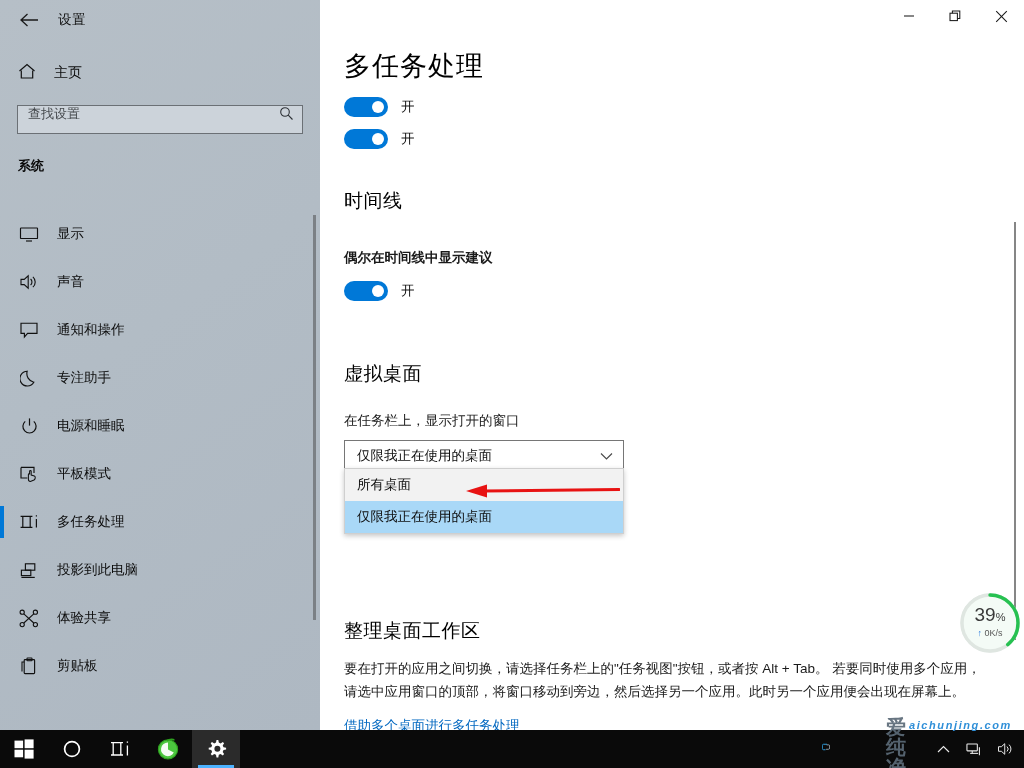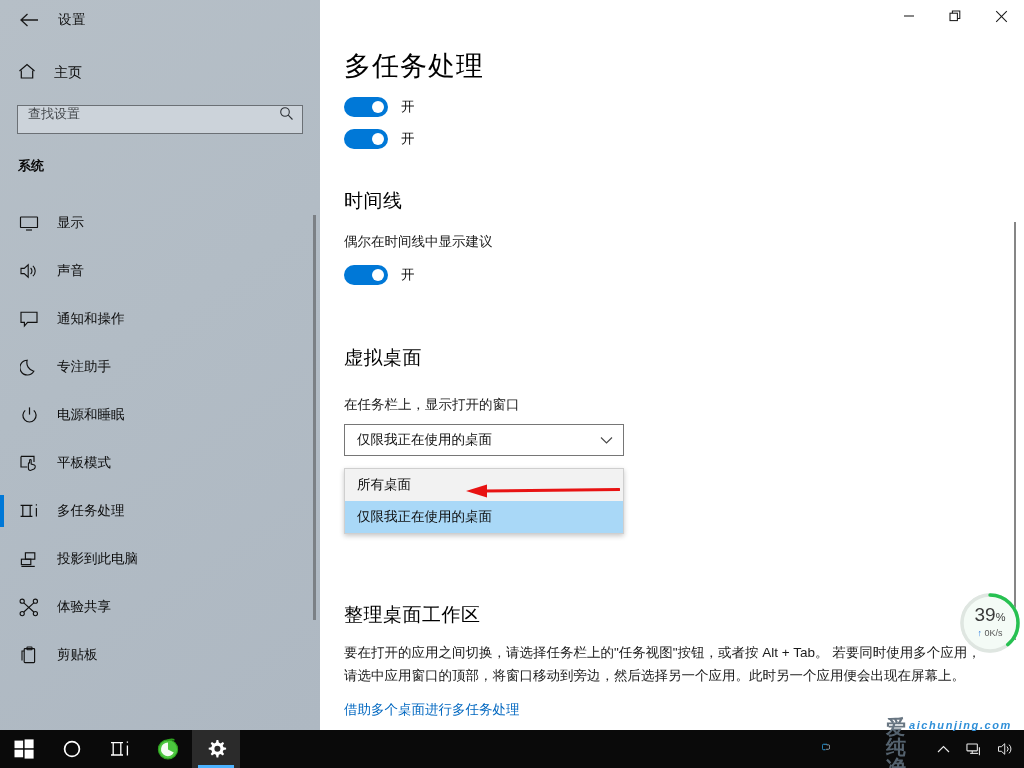--- a/index.html
+++ b/index.html
@@ -39,21 +39,21 @@
     display:flex; align-items:center; padding:0 8px 12px 10px;
   }
   .search-ph { flex:1; font-size:13px; color:#45494d; }
   .search-ico { width:16px; height:16px; display:flex; align-items:center; justify-content:center; }
 
   .group-head {
     position:absolute; left:18px; top:157px;
     font-size:13px; font-weight:bold; color:#0a0a0a;
   }
 
-  .nav { position:absolute; left:0; top:199px; width:385px; }
+  .nav { position:absolute; left:0; top:210px; width:385px; }
   .nav-item {
     position:relative; height:48px; display:flex; align-items:center;
     padding-left:18px; gap:17px;
   }
   .nav-item.selected::before {
     content:""; position:absolute; left:0; top:8px; width:4px; height:32px;
     background:#0078d7;
   }
   .nav-ico { width:22px; height:22px; display:flex; align-items:center; justify-content:center; flex:0 0 22px; }
   .nav-label { font-size:13.5px; color:#0c0c0c; }
@@ -334,21 +334,21 @@
 
       <div class="toggle-row" style="margin-top:12px;">
         <div class="toggle">
             <div class="knob"></div>
           </div>
         <span class="toggle-label">开</span>
       </div>
 
       <div class="h2" style="margin-top:39px;">时间线</div>
 
-      <div class="body-text" style="margin-top:16px;">偶尔在时间线中显示建议</div>
+      <div class="body-text" style="margin-top:32px;font-weight:bold;">偶尔在时间线中显示建议</div>
 
       <div class="toggle-row" style="margin-top:12px;">
         <div class="toggle">
             <div class="knob"></div>
           </div>
         <span class="toggle-label">开</span>
       </div>
 
       <div class="h2" style="margin-top:60px;">虚拟桌面</div>
 

